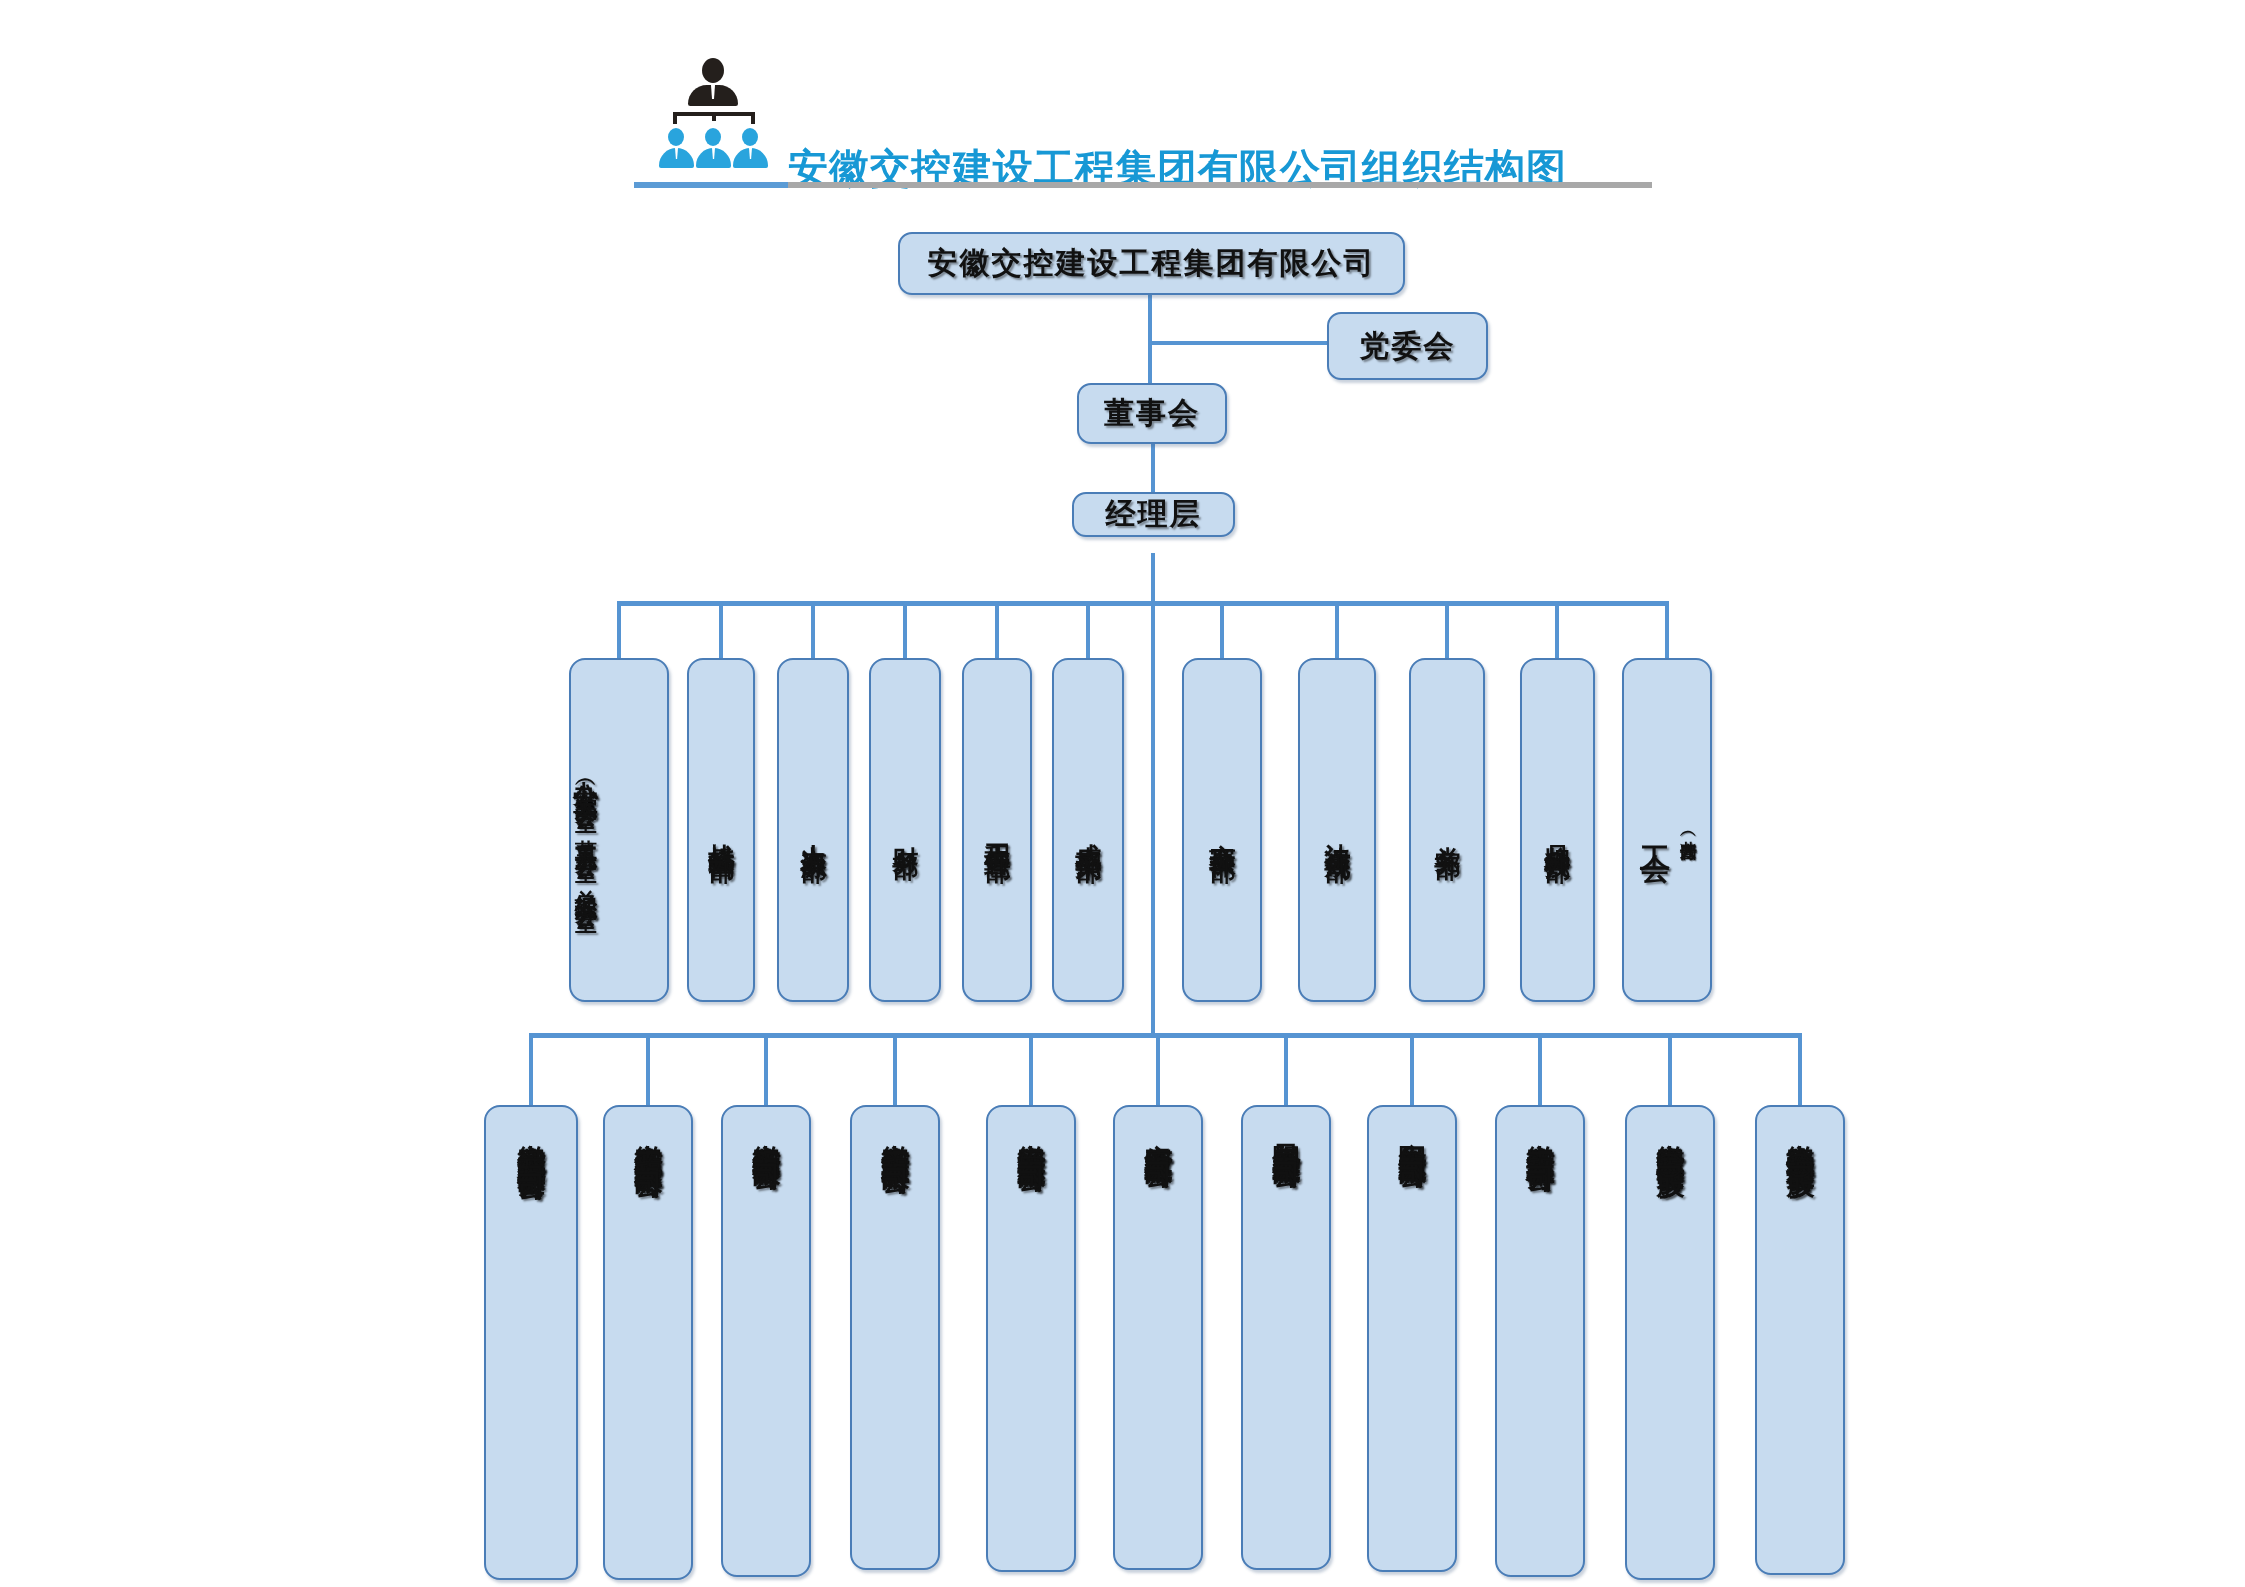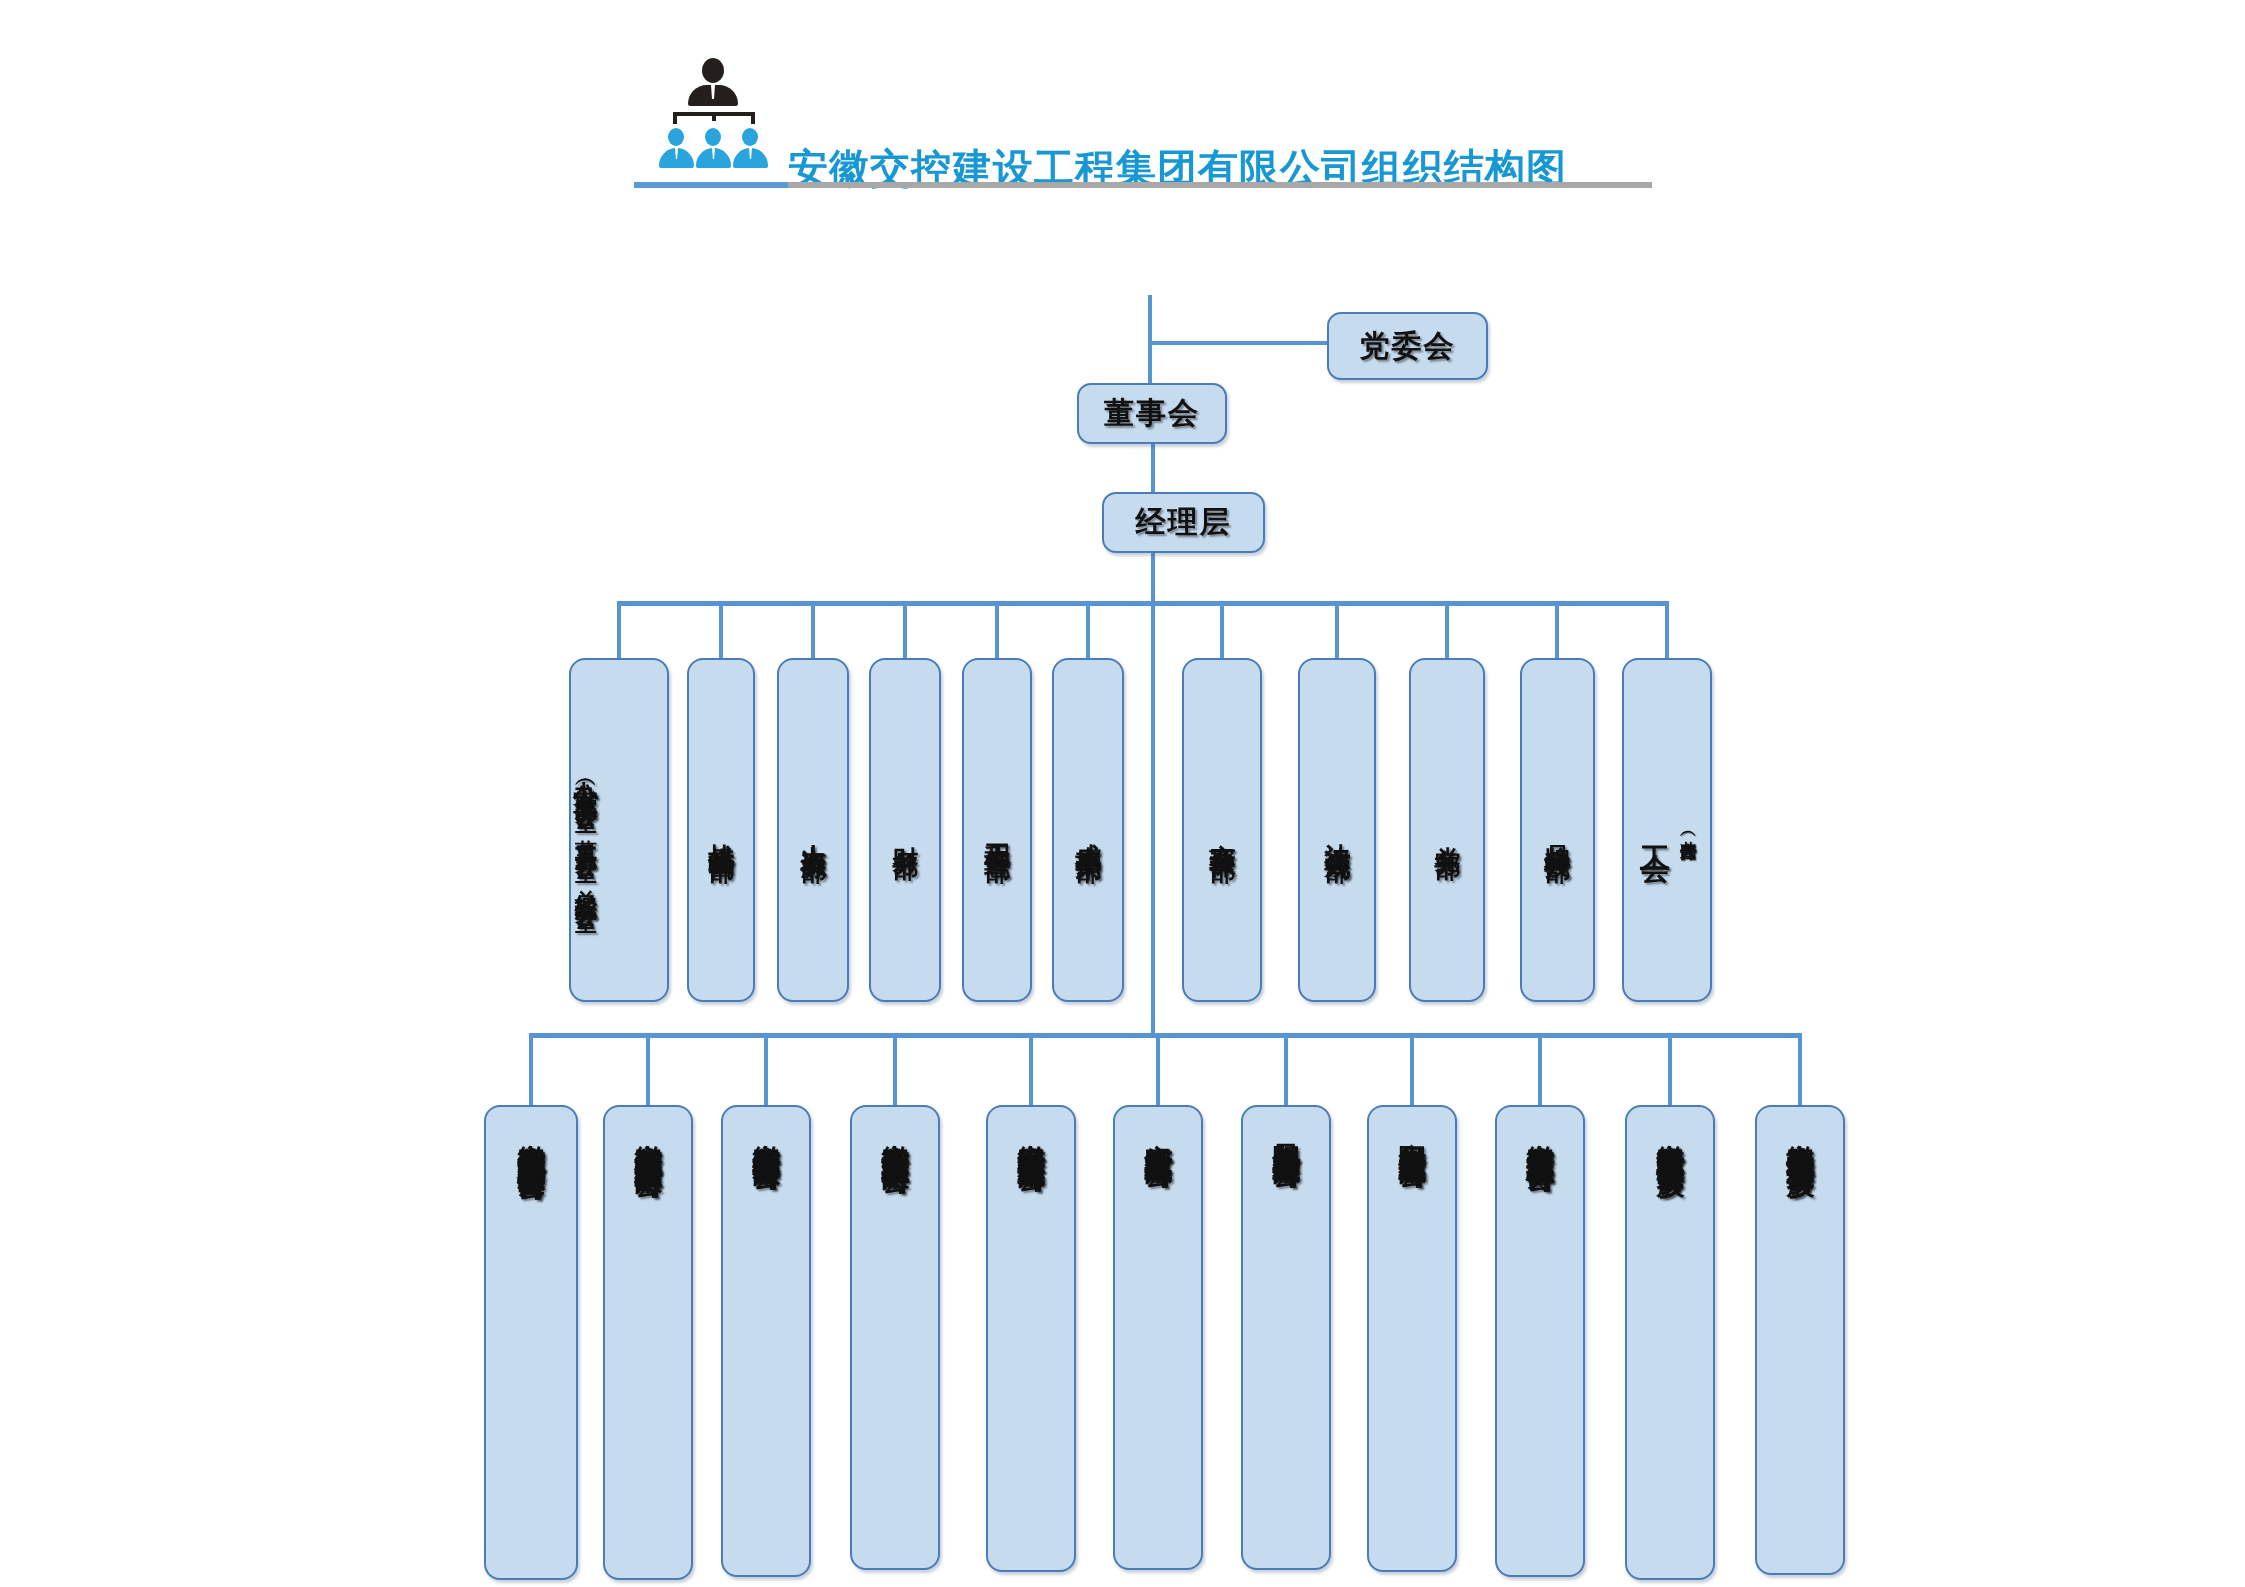--- a/index.html
+++ b/index.html
@@ -33,21 +33,21 @@
   .node{
     position:absolute;box-sizing:border-box;background:var(--fill);
     border:2.5px solid var(--border);border-radius:14px;
     display:flex;align-items:center;justify-content:center;
     font-weight:bold;box-shadow:2px 3px 3px rgba(60,90,130,.28);
   }
   .node .txt{font-size:30px;letter-spacing:2px;text-shadow:2px 2px 2px rgba(0,0,0,.4);white-space:nowrap;}
   #n-company{left:898px;top:232px;width:507px;height:63px;}
   #n-party{left:1327px;top:312px;width:161px;height:68px;}
   #n-board{left:1077px;top:383px;width:150px;height:61px;}
-  #n-mgmt{left:1072px;top:492px;width:163px;height:61px;margin-left:30px;}
+  #n-mgmt{left:1072px;top:492px;width:163px;height:45px;}
   
   .v{position:absolute;width:4px;background:var(--conn);}
   .h{position:absolute;height:4px;background:var(--conn);}
   #c-bus1{left:619px;top:601px;width:1050px;height:5px;background:var(--conn);position:absolute;}
   #c-bus2{left:531px;top:1033px;width:1271px;height:5px;background:var(--conn);position:absolute;}
   
   .vnode{
     position:absolute;box-sizing:border-box;background:var(--fill);
     border:2.5px solid var(--border);border-radius:16px;
     display:flex;justify-content:center;box-shadow:2px 3px 3px rgba(60,90,130,.28);
@@ -97,20 +97,23 @@
 
   <div id="connectors">
     <div class="v" style="left:1148px;top:295px;height:88px"></div>
     <div class="h" style="left:1150px;top:341px;width:177px"></div>
     <div class="v" style="left:1151px;top:444px;height:48px"></div>
     <div class="v" style="left:1151px;top:553px;height:485px"></div>
     <div id="c-bus1"></div>
     <div id="c-bus2"></div>
   </div>
 
+  <div class="node" id="n-company">
+    <span class="txt">安徽交控建设工程集团有限公司</span>
+  </div>
   <div class="node" id="n-party">
     <span class="txt">党委会</span>
   </div>
   <div class="node" id="n-board">
     <span class="txt">董事会</span>
   </div>
   <div class="node" id="n-mgmt">
     <span class="txt">经理层</span>
   </div>
 

